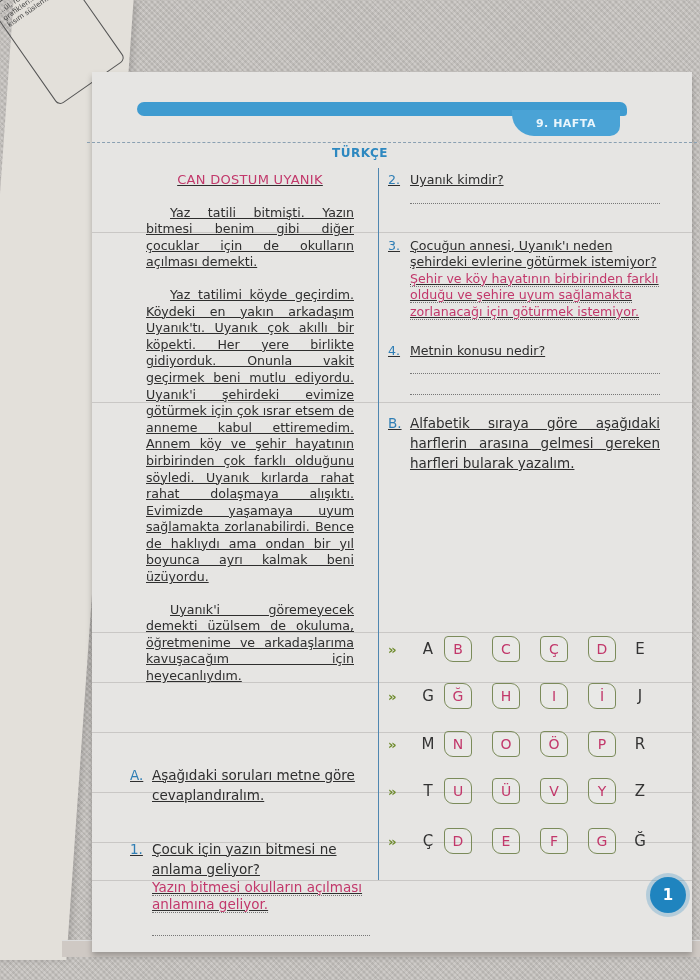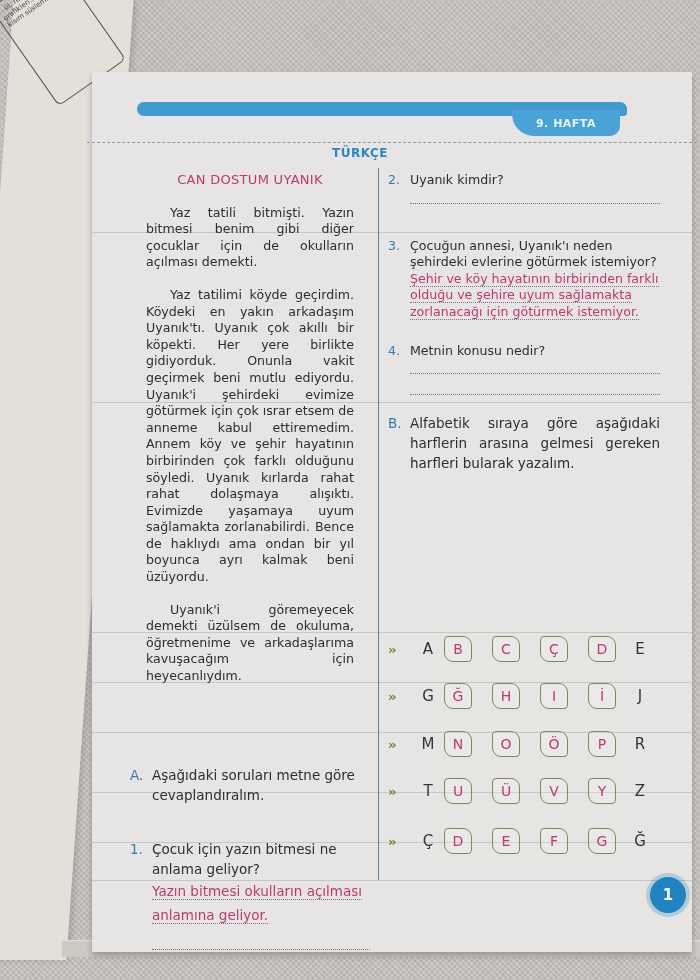--- a/index.html
+++ b/index.html
@@ -49,21 +49,21 @@
     position: absolute; left: 240px; top: 50px; font-weight: bold; color: #2d88c0;
     font-size: 12px; letter-spacing: 0.5px; margin-top: 24px;
   }
   .dashed {
     position: absolute; left: -5px; top: 70px; width: 610px; border-top: 1.5px dashed #8aa0b2;
   }
   .divider {
     position: absolute; left: 286px; top: 96px; width: 0; height: 712px;
     border-left: 1.5px solid #4f86b0;
   }
-  .col { position: absolute; font-size: 12.6px; color: #2e2e2e; line-height: 16.6px; }
+  .col { position: absolute; font-size: 12.6px; color: #2e2e2e; line-height: 16.6px; text-decoration: underline; }
   .left-col { left: 38px; top: 100px; width: 240px; }
   .right-col { left: 296px; top: 100px; width: 272px; }
   .story-title { text-align: center; color: #c2386b; font-size: 13px; letter-spacing: 0.3px; }
   .para { text-align: justify; margin: 16px; }
   .para.indent { text-indent: 24px; }
   .author { text-align: right; margin-top: 6px; }
   .q { margin-top: 0; display: flex; }
   .qnum { width: 22px; flex: none; color: #2f7eb5; }
   .qtext { flex: 1; }
   .ans { color: #c2386b; padding-left: 22px; }
@@ -134,21 +134,21 @@
       <span class="qnum section-letter">A.</span>
       <span class="qtext">Aşağıdaki soruları metne göre cevaplandıralım.</span>
     </div>
 
     <div style="height:34px"></div>
 
     <div class="q" style="font-size:13.5px;line-height:20px;">
       <span class="qnum">1.</span>
       <span class="qtext">Çocuk için yazın bitmesi ne anlama geliyor?</span>
     </div>
-    <div class="ans" style="font-size:13.5px;line-height:24px;">
+    <div class="ans" style="font-size:13.5px;line-height:17px;">
       <span>Yazın bitmesi okulların açılması anlamına geliyor.</span>
     </div>
     <div class="blank" style="margin-top:8px;"></div>
   </div>
 
   <div class="col right-col">
     <div class="q">
       <span class="qnum">2.</span>
       <span class="qtext">Uyanık kimdir?</span>
     </div>

